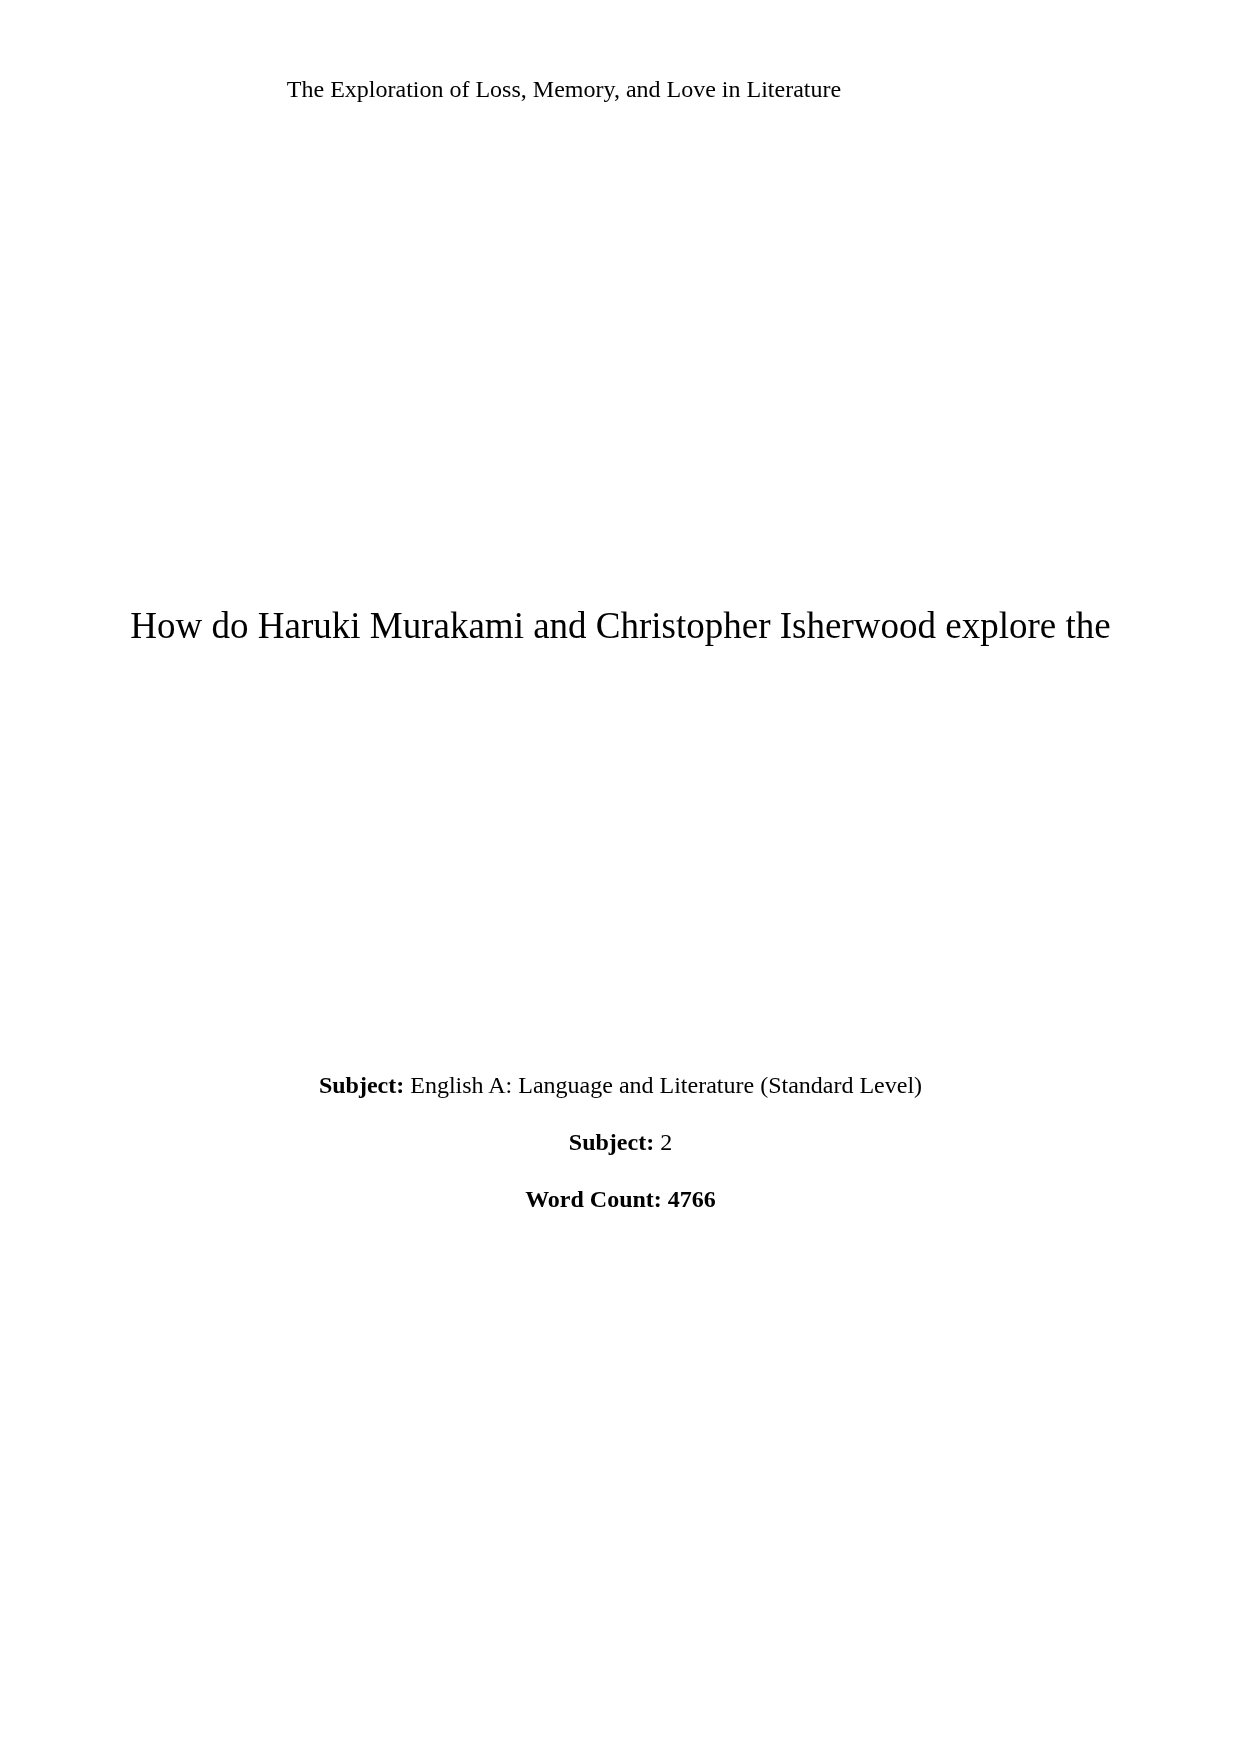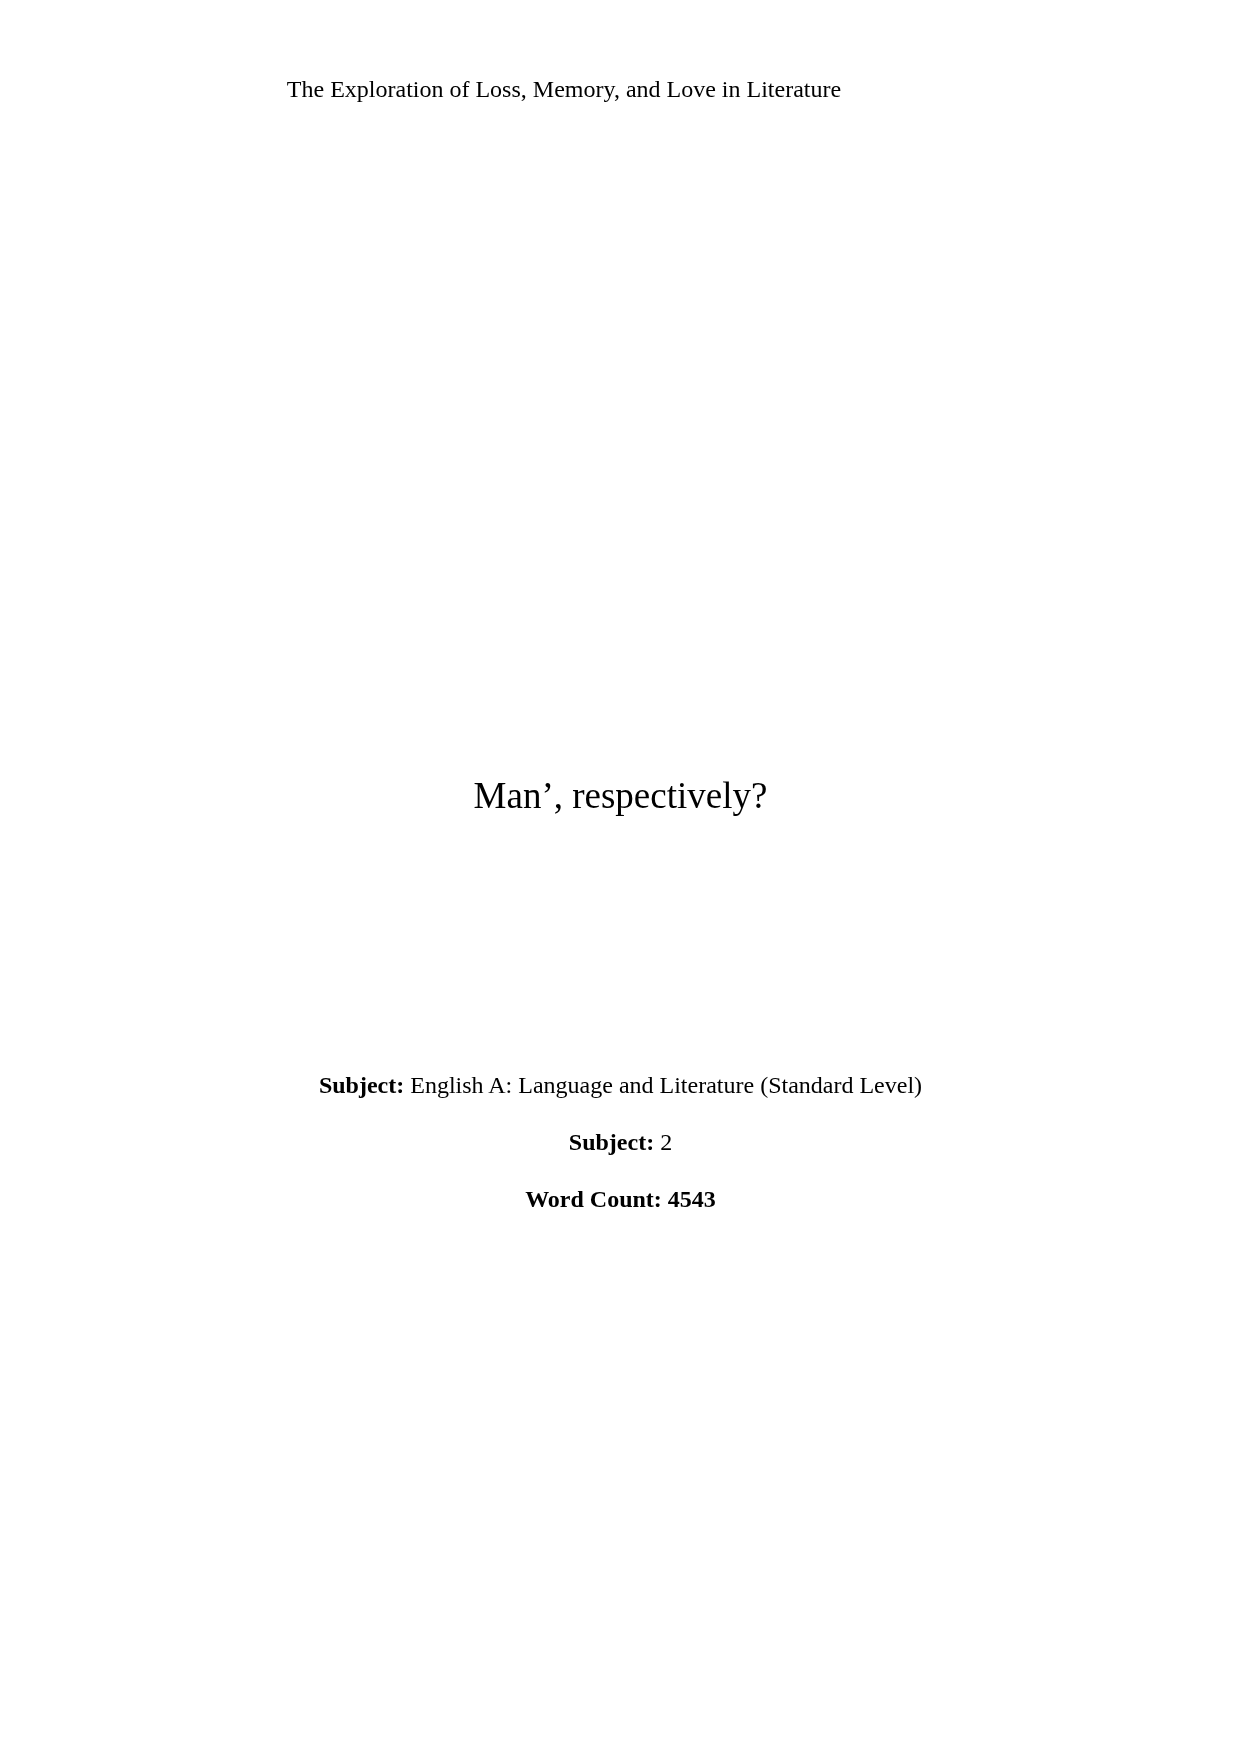--- a/index.html
+++ b/index.html
@@ -14,26 +14,25 @@
   .m1 { top: 1070px; }
   .m2 { top: 1127px; }
   .m3 { top: 1184px; font-weight: bold; }
 </style>
 </head>
 <body>
 
 <div class="header">The Exploration of Loss, Memory, and Love in Literature</div>
 
 <h1 class="title">
+  <span>How do Haruki Murakami and Christopher Isherwood explore the</span><br>
   <br>
-  <br>
-  <span>Man’, respectively?</span>
 </h1>
 
 <div class="meta m1">
   <b>Subject:</b><span> English A: Language and Literature (Standard Level)</span>
 </div>
 <div class="meta m2">
   <b>Subject:</b><span> 2</span>
 </div>
 <div class="meta m3">
-  <span>Word Count:</span><span> 4543</span>
+  <span>Word Count:</span><span> 4766</span>
 </div>
 
 </body></html>

